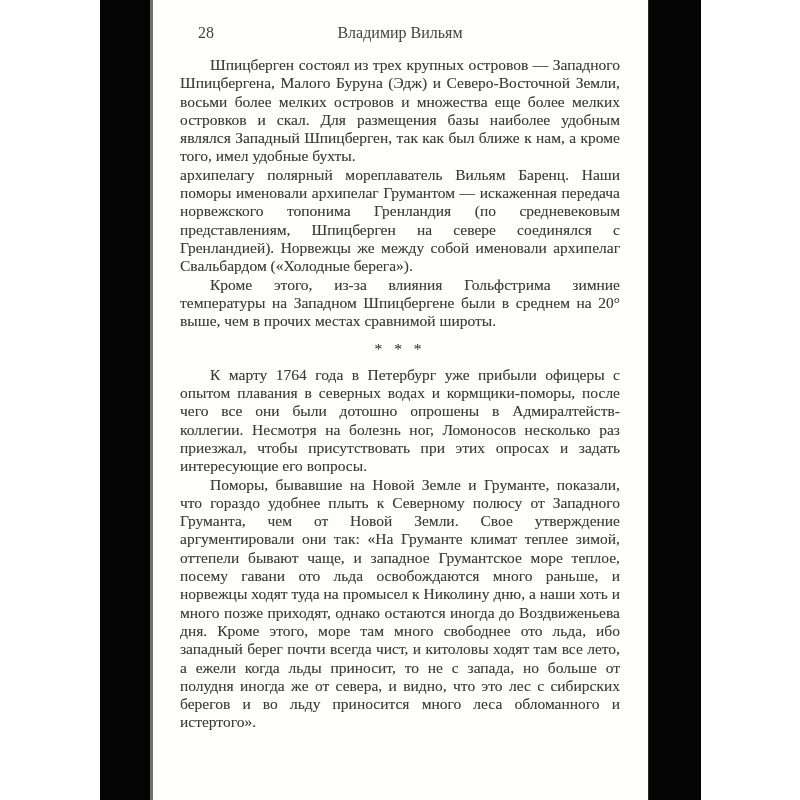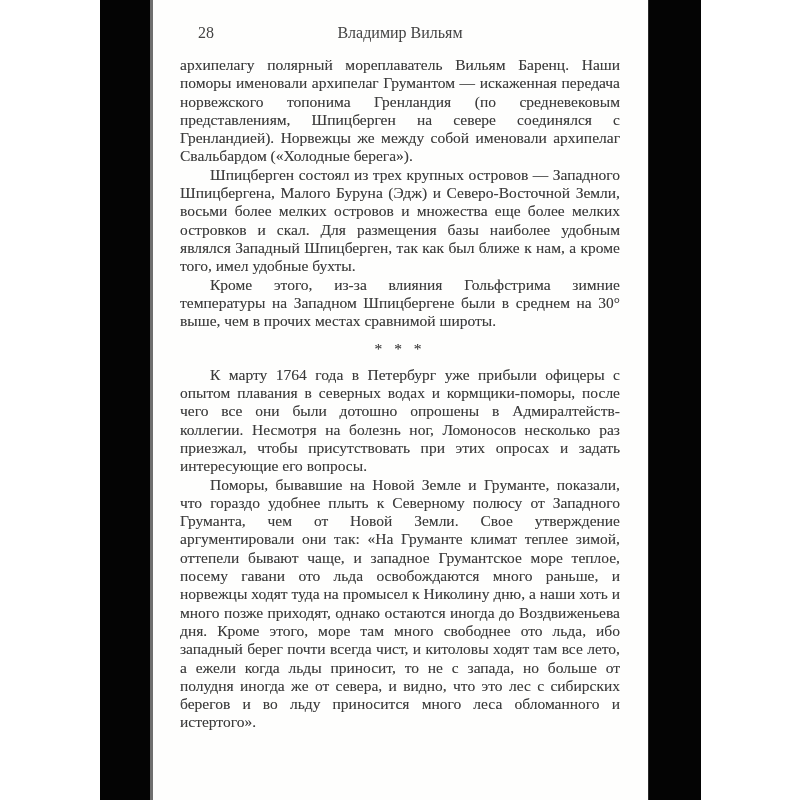--- a/index.html
+++ b/index.html
@@ -82,21 +82,21 @@
   <div class="backdrop-left"></div>
   <div class="backdrop-right"></div>
 
   <div class="book-page">
     <div class="page-header">
       <span class="page-number">28</span>
       <span class="running-header">Владимир Вильям</span>
     </div>
 
     <div class="page-body" id="page-body">
+        <p class="para indent">Шпицберген состоял из трех крупных островов — Западного Шпицбергена, Малого Буруна (Эдж) и Северо-Восточной Земли, восьми более мелких островов и множества еще более мелких островков и скал. Для размещения базы наиболее удобным являлся Западный Шпицберген, так как был ближе к нам, а кроме того, имел удобные бухты.</p>
         <p class="para">архипелагу полярный мореплаватель Вильям Баренц. Наши поморы именовали архипелаг Грумантом — искаженная передача норвежского топонима Гренландия (по средневековым представлениям, Шпицберген на севере соединялся с Гренландией). Норвежцы же между собой именовали архипелаг Свальбардом («Холодные берега»).</p>
-        <p class="para indent">Шпицберген состоял из трех крупных островов — Западного Шпицбергена, Малого Буруна (Эдж) и Северо-Восточной Земли, восьми более мелких островов и множества еще более мелких островков и скал. Для размещения базы наиболее удобным являлся Западный Шпицберген, так как был ближе к нам, а кроме того, имел удобные бухты.</p>
-        <p class="para indent">Кроме этого, из-за влияния Гольфстрима зимние температуры на Западном Шпицбергене были в среднем на 30° выше, чем в прочих местах сравнимой широты.</p>
+        <p class="para indent">Кроме этого, из-за влияния Гольфстрима зимние температуры на Западном Шпицбергене были в среднем на 20° выше, чем в прочих местах сравнимой широты.</p>
         <p class="separator">* * *</p>
         <p class="para indent">К марту 1764 года в Петербург уже прибыли офицеры с опытом плавания в северных водах и кормщики-поморы, после чего все они были дотошно опрошены в Адмиралтейств-коллегии. Несмотря на болезнь ног, Ломоносов несколько раз приезжал, чтобы присутствовать при этих опросах и задать интересующие его вопросы.</p>
         <p class="para indent">Поморы, бывавшие на Новой Земле и Груманте, показали, что гораздо удобнее плыть к Северному полюсу от Западного Груманта, чем от Новой Земли. Свое утверждение аргументировали они так: «На Груманте климат теплее зимой, оттепели бывают чаще, и западное Грумантское море теплое, посему гавани ото льда освобождаются много раньше, и норвежцы ходят туда на промысел к Николину дню, а наши хоть и много позже приходят, однако остаются иногда до Воздвиженьева дня. Кроме этого, море там много свободнее ото льда, ибо западный берег почти всегда чист, и китоловы ходят там все лето, а ежели когда льды приносит, то не с запада, но больше от полудня иногда же от севера, и видно, что это лес с сибирских берегов и во льду приносится много леса обломанного и истертого».</p>
       </div>
   </div>
 </div>
 
 </body></html>

